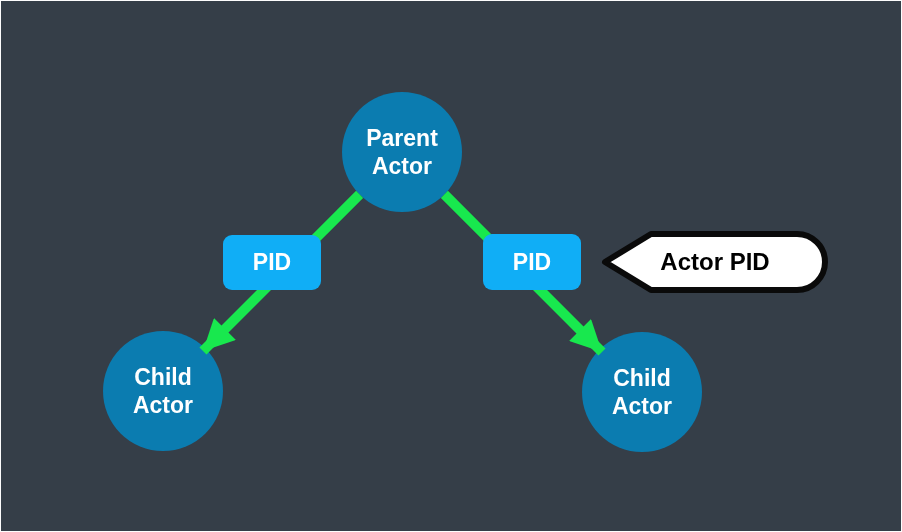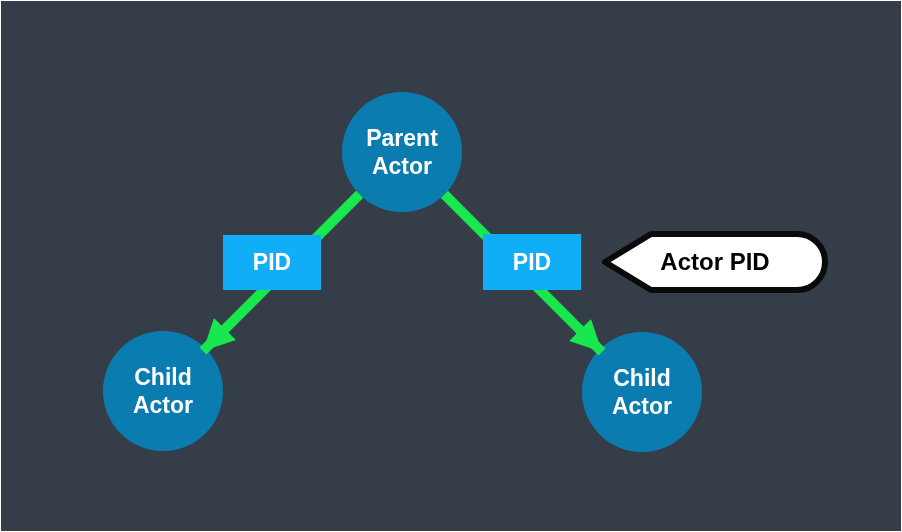--- a/index.html
+++ b/index.html
@@ -45,21 +45,21 @@
   }
   .actor-parent      { left: 341px; top: 91px;  }
   .actor-child-left  { left: 102px; top: 330px; }
   .actor-child-right { left: 581px; top: 331px; }
 
   .pid-box {
     position: absolute;
     width: 98px;
     height: 55px;
     background: #10AEF6;
-    border-radius: 0;
+    border-radius: 9px;
     display: flex;
     align-items: center;
     justify-content: center;
     color: #FFFFFF;
     font-weight: 700;
     font-size: 23px;
     z-index: 3;
   }
   .pid-left  { left: 222px; top: 234px; }
   .pid-right { left: 482px; top: 233px; height: 56px; }

